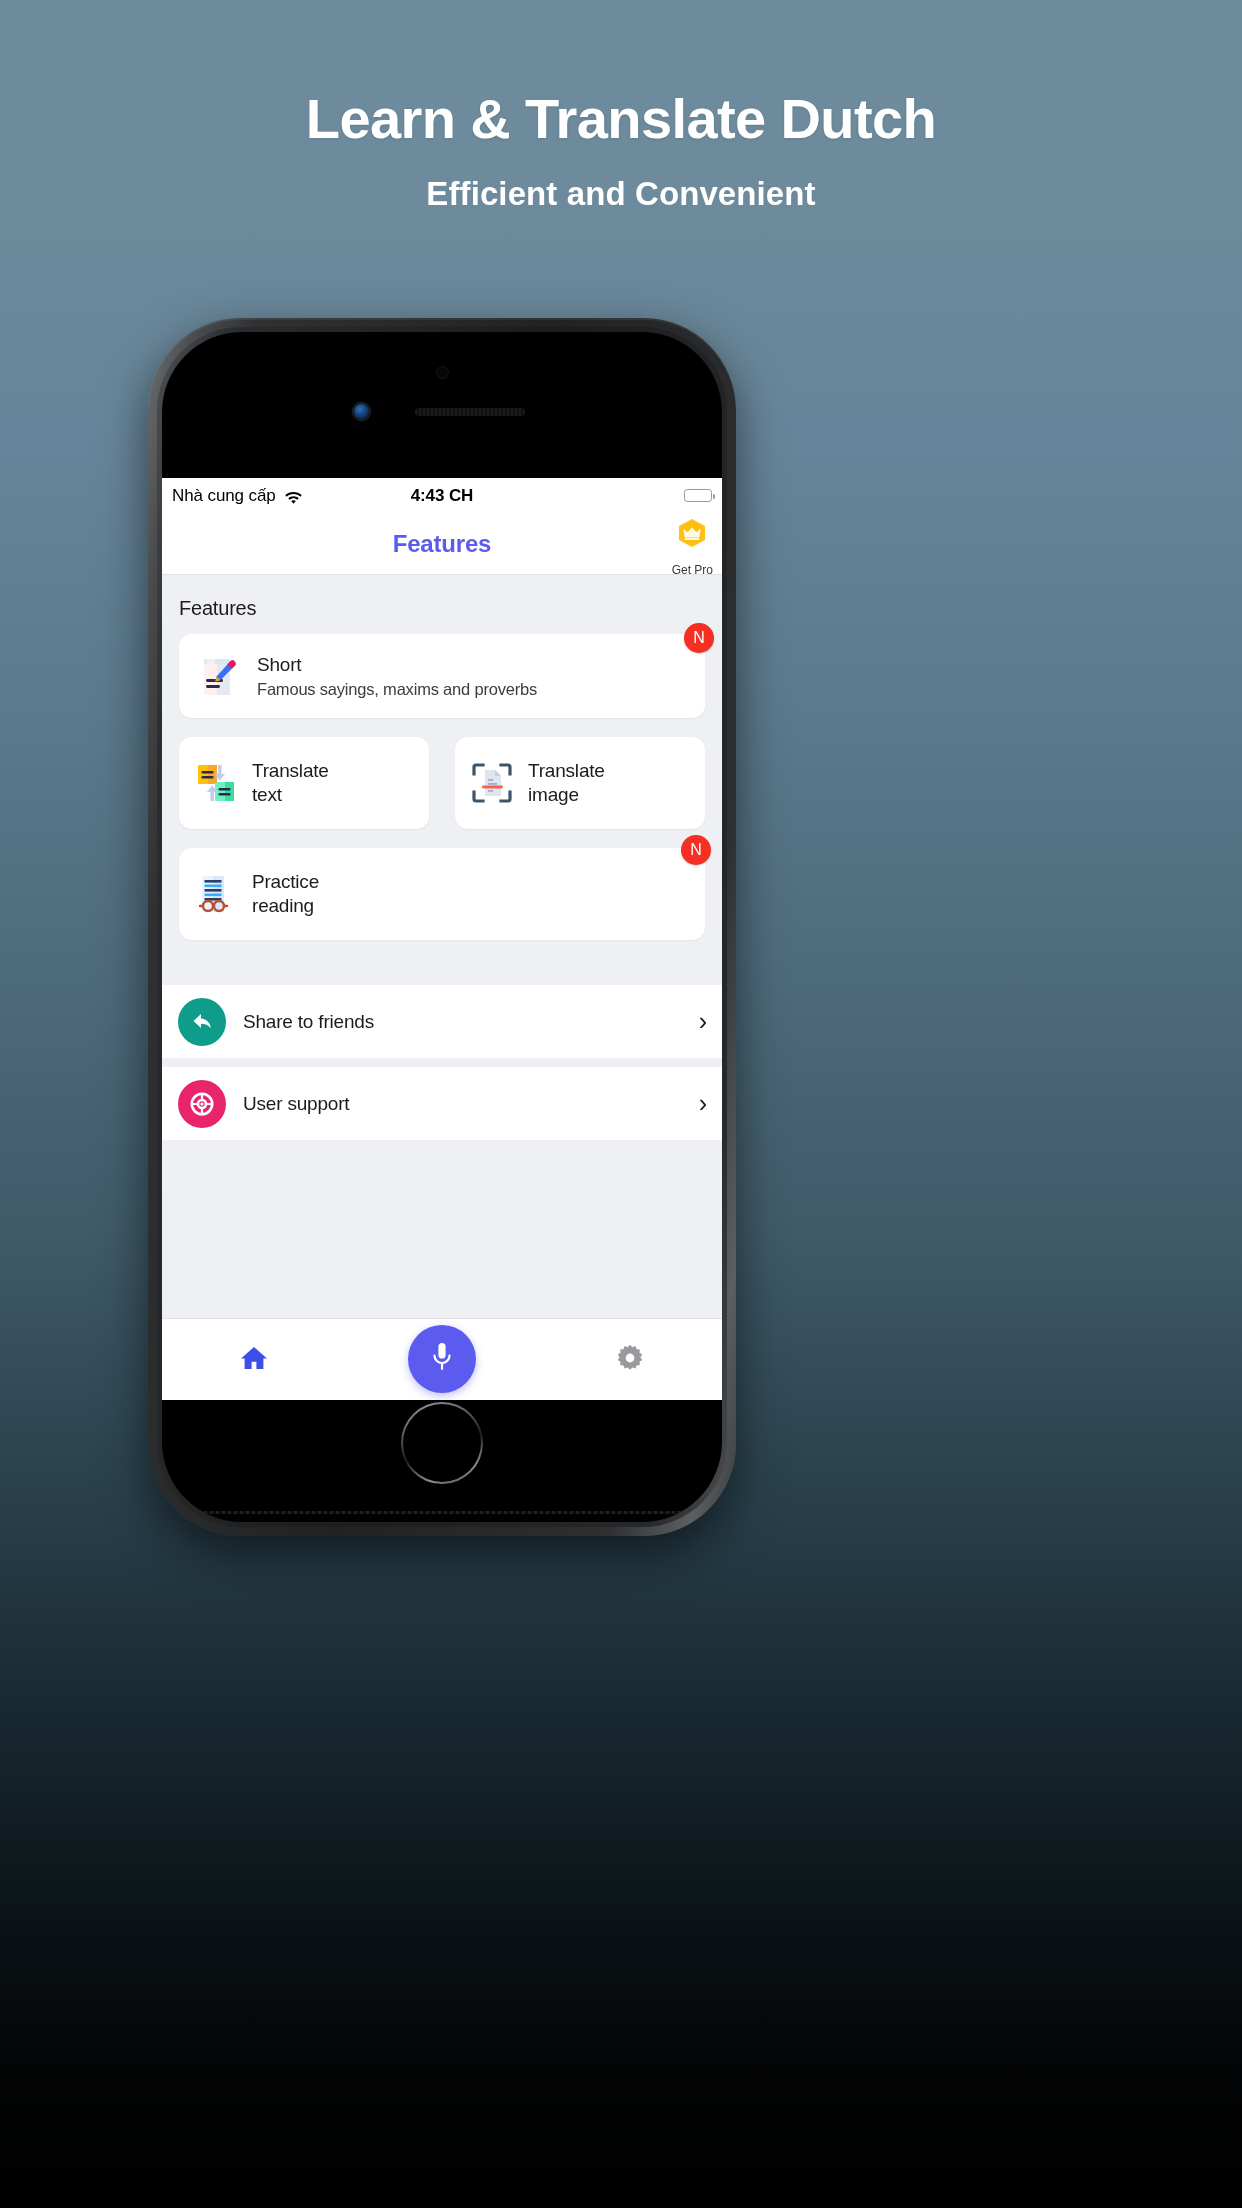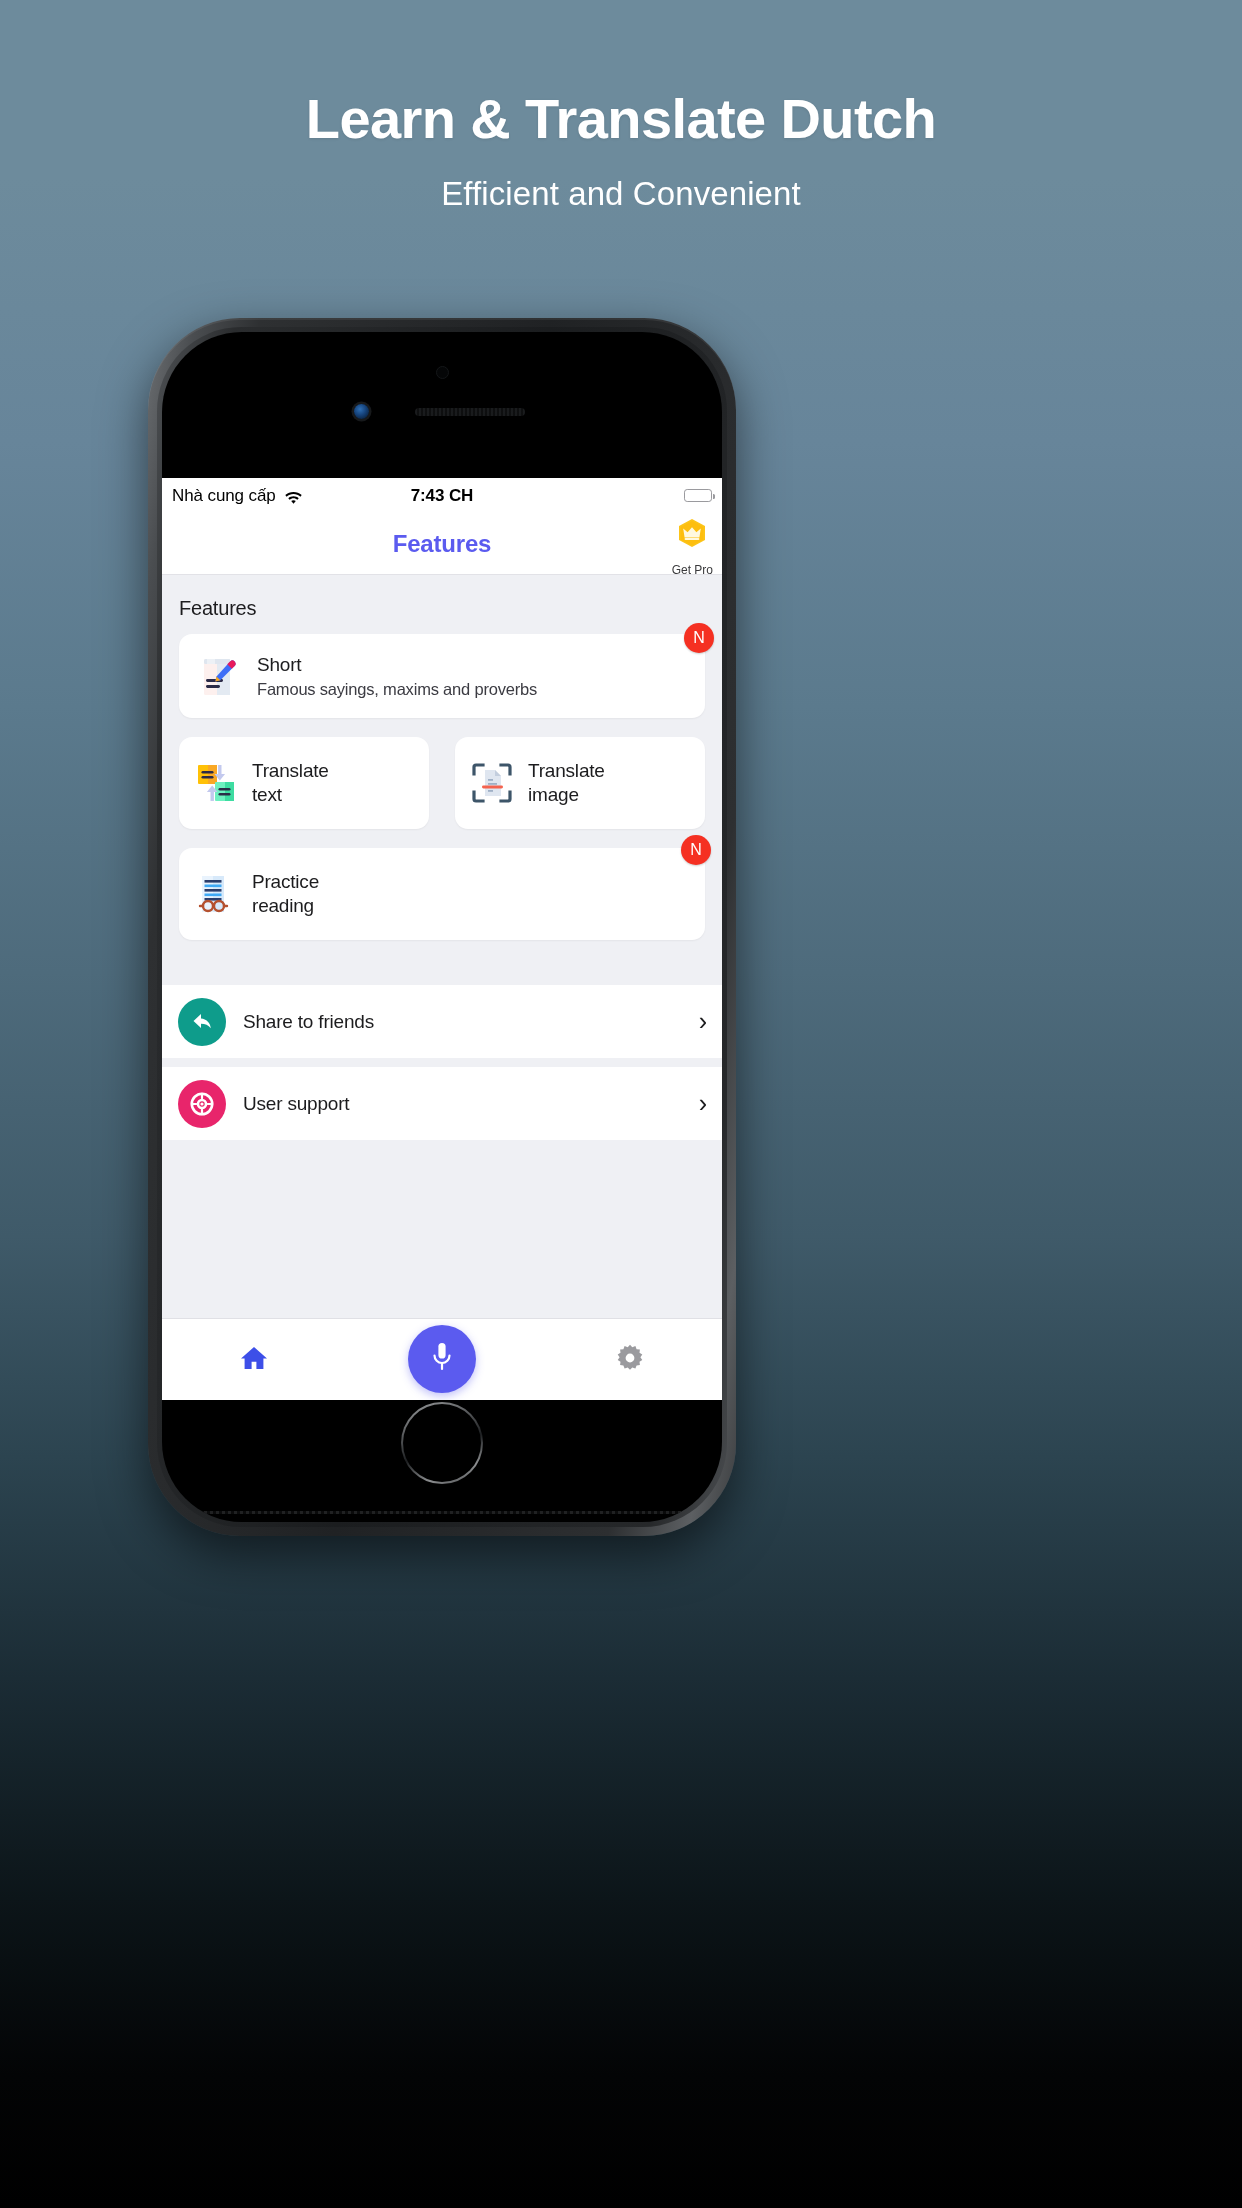--- a/index.html
+++ b/index.html
@@ -22,21 +22,21 @@
     font-size:56px;
     font-weight:bold;
     letter-spacing:-0.6px;
     line-height:1.05;
     text-shadow:0 1px 3px rgba(0,0,0,0.10);
   }
   .promo-sub {
     margin-top:26px;
     color:#ffffff;
     font-size:33px;
-    font-weight:normal;
+    font-weight:bold;
     letter-spacing:0.1px;
   }
 
   
   .device {
     position:absolute;
     left:148px; top:318px;
     width:588px; height:1218px;
     border-radius:92px;
     background:linear-gradient(100deg,#6e7174 0%, #4a4d50 6%, #2e3032 14%,
@@ -243,21 +243,21 @@
           <div class="sb-left">
             <span class="sb-carrier">Nhà cung cấp</span>
             <span class="wifi-icon">
               <svg width="19" height="14" viewBox="0 0 19 14">
                 <path d="M9.5 2.1c3.1 0 6 1.1 8.2 3l-1.3 1.6C14.5 5 12.1 4.1 9.5 4.1S4.5 5 2.6 6.7L1.3 5.1C3.5 3.2 6.4 2.1 9.5 2.1z" fill="#000"></path>
                 <path d="M9.5 6.3c2 0 3.8.7 5.2 1.9l-1.3 1.6c-1.1-.9-2.4-1.5-3.9-1.5s-2.8.6-3.9 1.5L4.3 8.2C5.7 7 7.5 6.3 9.5 6.3z" fill="#000"></path>
                 <path d="M9.5 10.2c.9 0 1.7.3 2.3.9l-2.3 2.6-2.3-2.6c.6-.6 1.4-.9 2.3-.9z" fill="#000"></path>
               </svg>
             </span>
           </div>
-          <div class="sb-time">7:43 CH</div>
+          <div class="sb-time">4:43 CH</div>
           <div class="sb-right">
             <span class="battery"><span class="battery-fill"></span></span>
           </div>
         </div>
 
         <div class="navbar">
           <div class="app-title">Features</div>
           <div class="getpro">
             <span class="hex">
               <svg width="32" height="30" viewBox="0 0 32 30">

